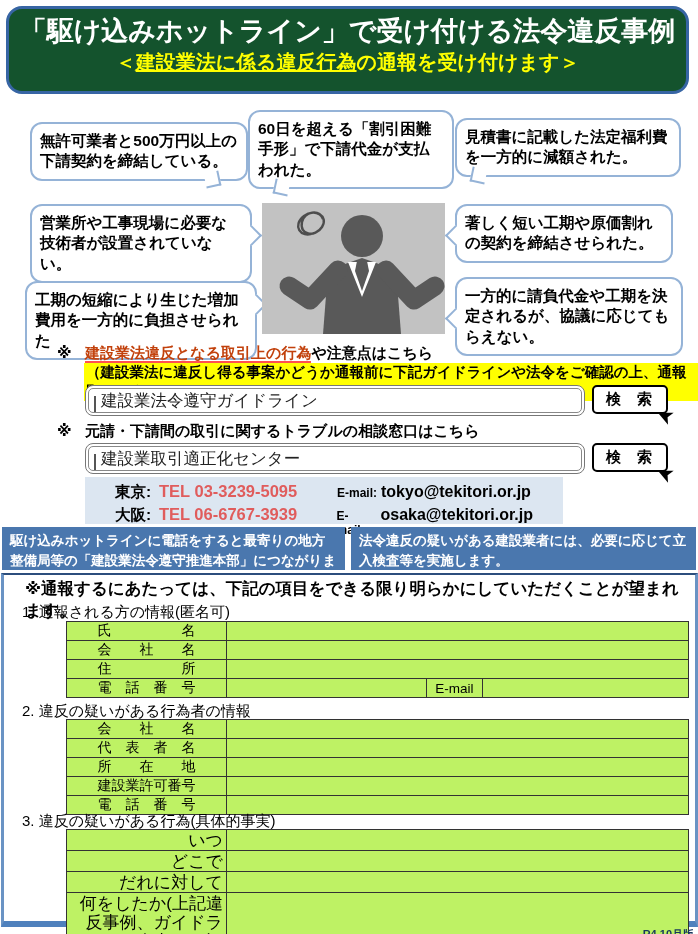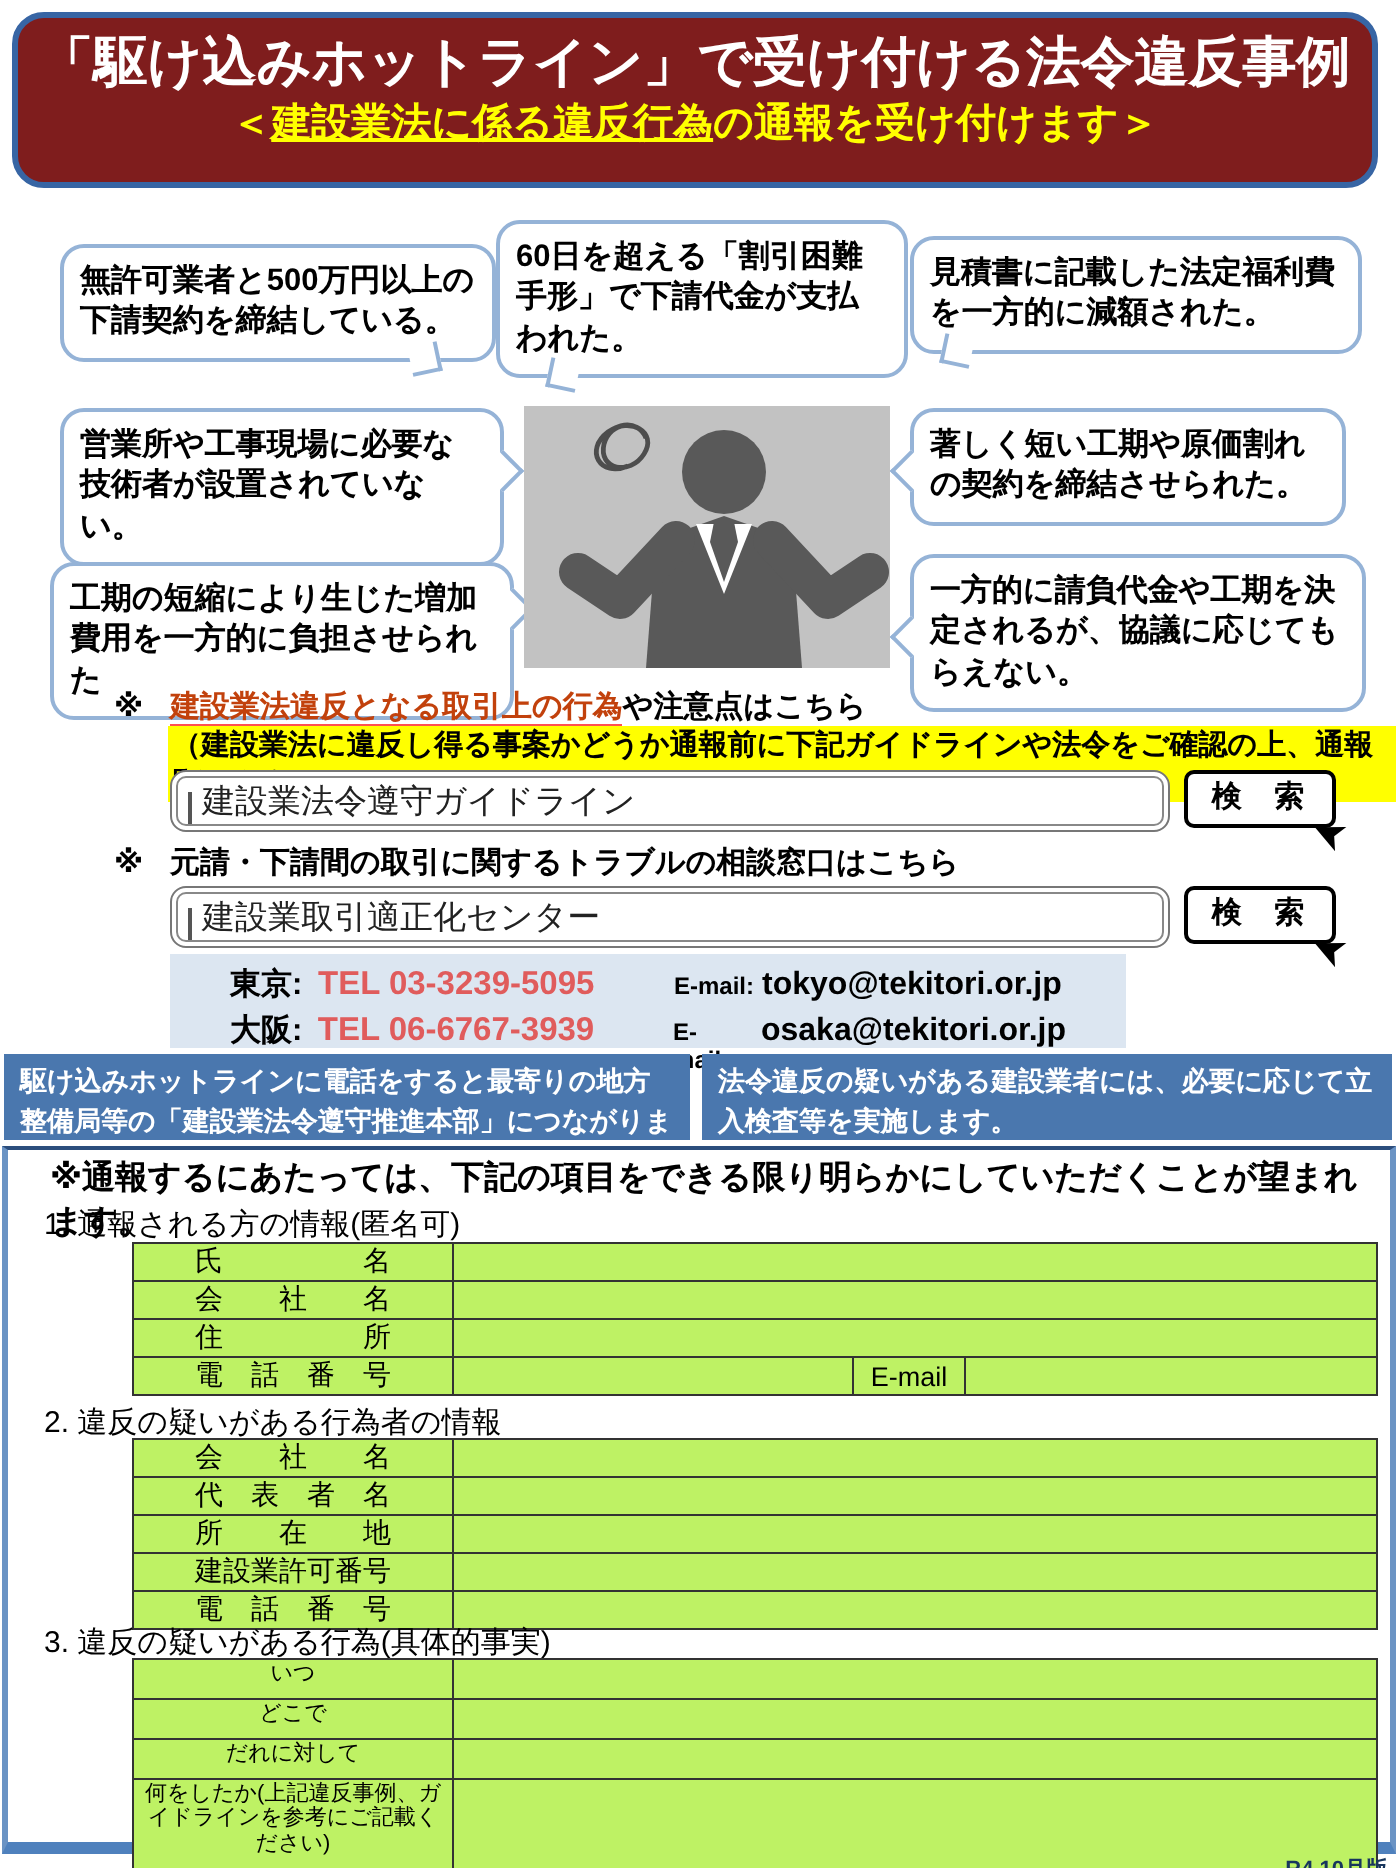--- a/index.html
+++ b/index.html
@@ -1,21 +1,21 @@
 <!DOCTYPE html>
 <html><head>
 <meta charset="utf-8">
 <style>
   html,body{margin:0;padding:0;background:#fff;}
   #page{position:relative;width:698px;height:934px;background:#fff;overflow:hidden;
         font-family:"Liberation Sans","DejaVu Sans",sans-serif;color:#000;}
 
   
   .hdr{position:absolute;left:6px;top:6px;width:677px;height:76px;
-       background:#7f1d1d;border:3px solid #3765a4;border-radius:16px;
+       background:#14532d;border:3px solid #3765a4;border-radius:16px;
        text-align:center;padding-top:6px;}
   .hdr-title{color:#fff;font-weight:bold;font-size:27px;letter-spacing:0px;line-height:1.25;}
   .hdr-sub{color:#ffff00;font-weight:bold;font-size:20px;line-height:1.3;}
   .hdr-sub .ul{text-decoration:underline;}
 
   
   .bubble{position:absolute;background:#fff;border:2px solid #95b3d7;border-radius:12px;
           padding:7px 8px;font-weight:bold;font-size:15.5px;line-height:1.32;}
   .tail{position:absolute;width:13px;height:13px;background:#fff;}
   .tail.tr{border-right:2px solid #95b3d7;border-bottom:2px solid #95b3d7;transform:rotate(-45deg);right:-9px;}
@@ -56,21 +56,21 @@
         font-weight:bold;font-size:13.5px;line-height:1.5;padding:4px 8px;box-sizing:border-box;}
 
   
   .frame{position:absolute;left:1px;top:573px;width:691px;height:346px;background:#fff;
          border:3px solid #6a93c4;border-top:2px solid #2c4e7d;border-bottom:6px solid #4f81bd;}
   .f-head{position:absolute;left:5px;top:3px;font-weight:bold;font-size:16.5px;margin-left:16px;}
   .f-sec{position:absolute;font-size:15px;}
   .ftable{position:absolute;border-collapse:collapse;table-layout:fixed;background:#bef264;}
   .ftable td{border:1px solid #333;font-size:14px;padding:0 3px;height:18px;overflow:hidden;}
   .ftable td.lbl{text-align:center;}
-  .ftable td.lbl-left{text-align:center;vertical-align:top;font-size:11px;line-height:1.12;padding-top:1px;}
+  .ftable td.lbl-left{text-align:right;vertical-align:top;font-size:17px;line-height:1.12;padding-top:1px;}
   .ftable td.email-lbl{text-align:center;font-size:13.5px;}
 
   .version{position:absolute;top:927px;right:4px;font-weight:bold;font-size:11px;color:#17365d;}
 </style>
 </head>
 <body>
 
 <div id="page">
 
   <div class="hdr">

